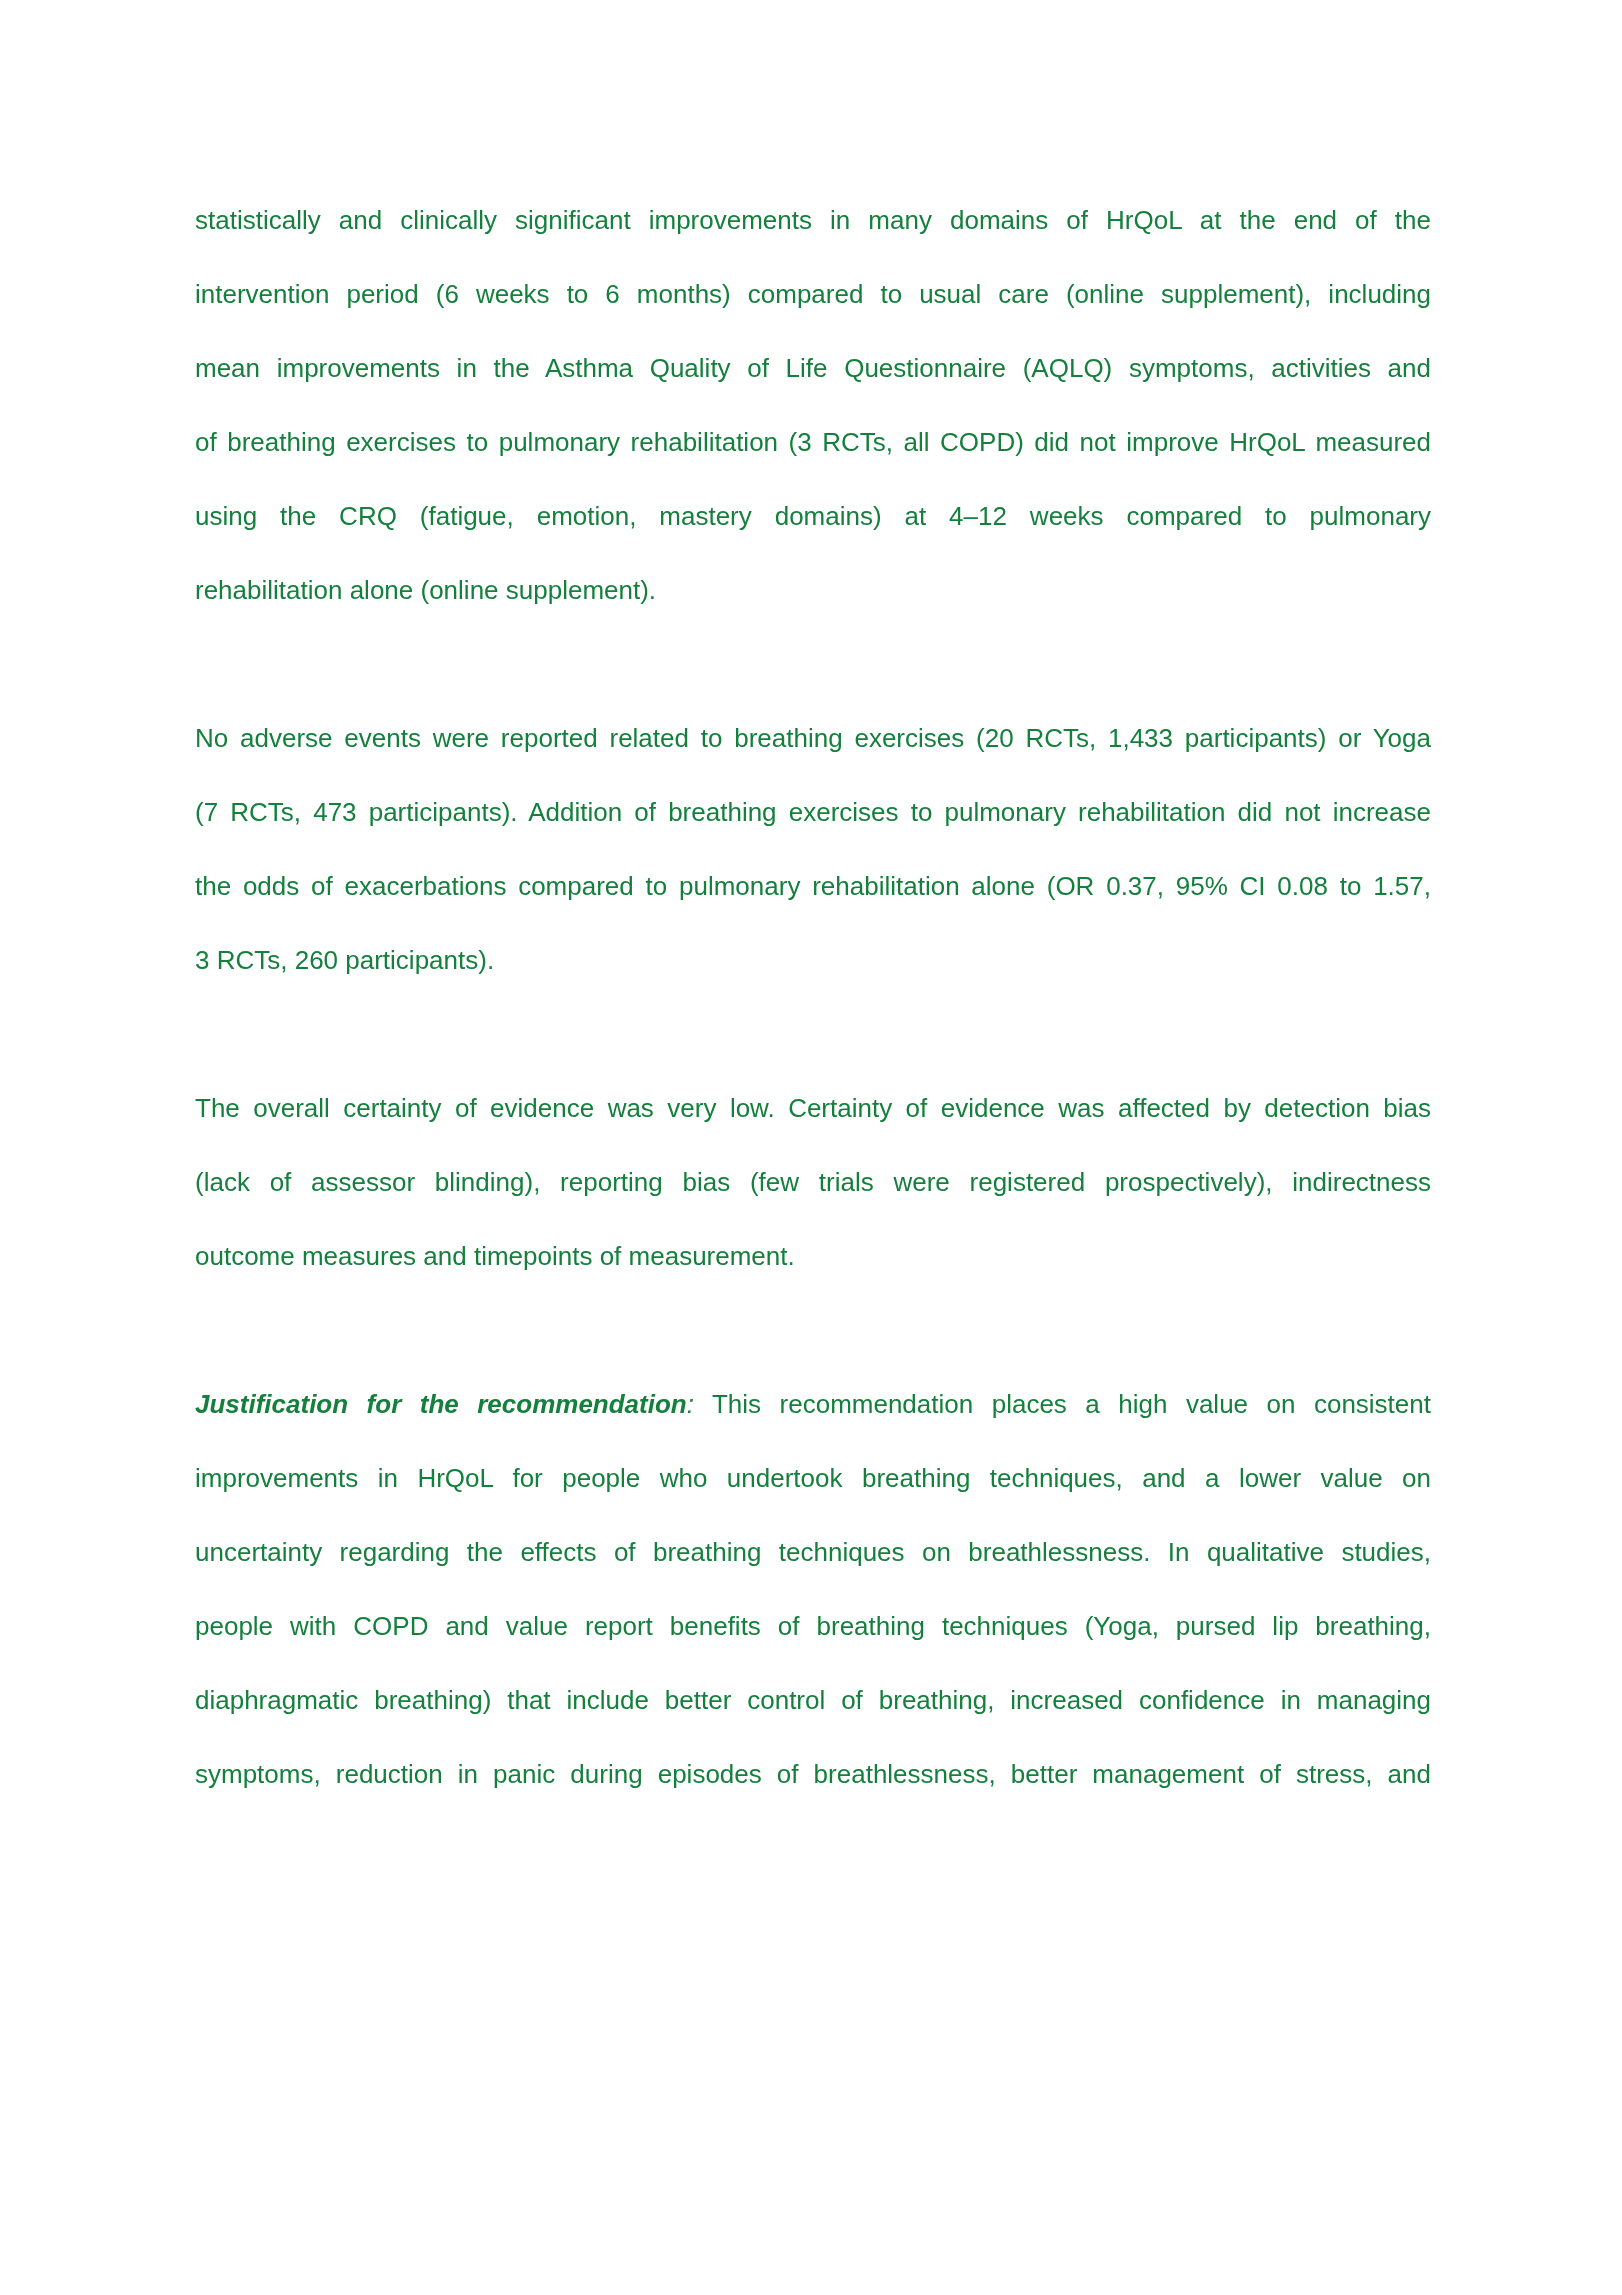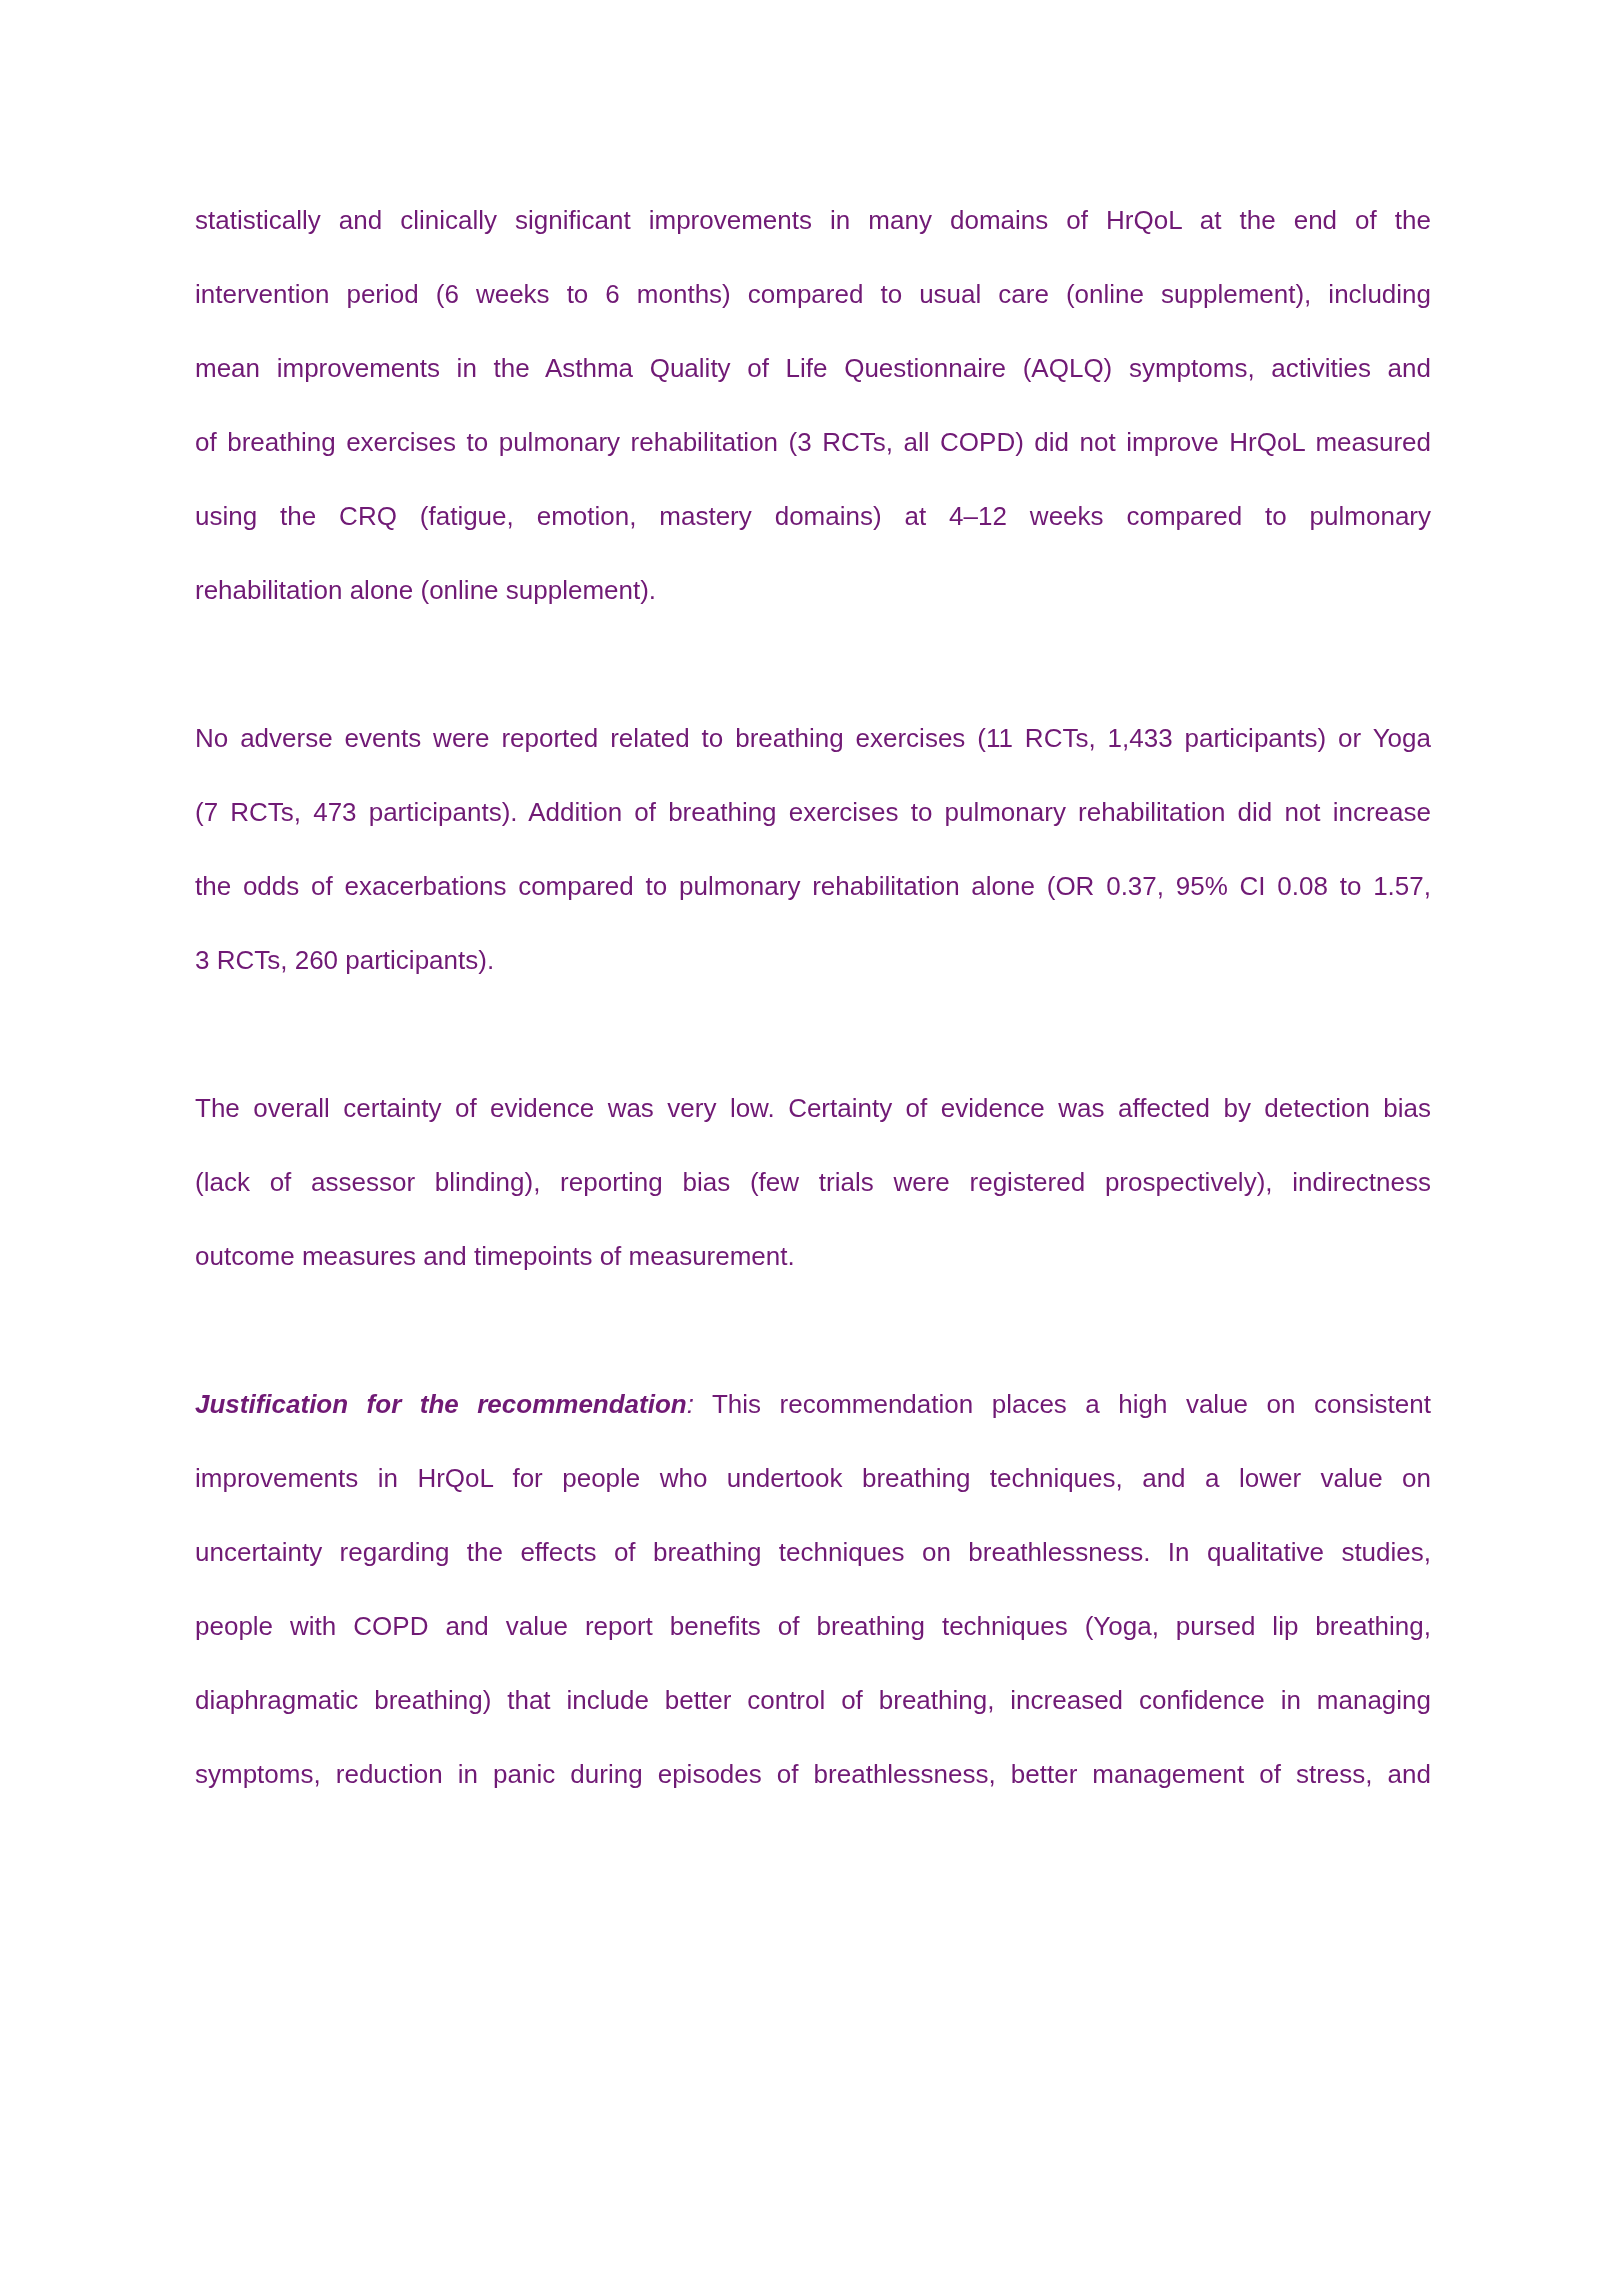--- a/index.html
+++ b/index.html
@@ -9,21 +9,21 @@
   }
   .page {
     position: relative;
     width: 1623px;
     height: 2295px;
     background: #ffffff;
     box-sizing: border-box;
     padding: 183px 192px 0 195px;
     font-family: "Liberation Sans", sans-serif;
     font-size: 26px;
-    color: #701a75;
+    color: #15803d;
   }
   .para {
     margin: 0 0 74px 0;
   }
   .para:last-child {
     margin-bottom: 0;
   }
   .line {
     line-height: 74px;
     height: 74px;
@@ -53,21 +53,21 @@
   <div class="para">
     <div class="line">statistically and clinically significant improvements in many domains of HrQoL at the end of the</div>
     <div class="line">intervention period (6 weeks to 6 months) compared to usual care (online supplement), including</div>
     <div class="line">mean improvements in the Asthma Quality of Life Questionnaire (AQLQ) symptoms, activities and</div>
     <div class="line">of breathing exercises to pulmonary rehabilitation (3 RCTs, all COPD) did not improve HrQoL measured</div>
     <div class="line">using the CRQ (fatigue, emotion, mastery domains) at 4–12 weeks compared to pulmonary</div>
     <div class="line lastline">rehabilitation alone (online supplement).</div>
   </div>
 
   <div class="para">
-    <div class="line">No adverse events were reported related to breathing exercises (11 RCTs, 1,433 participants) or Yoga</div>
+    <div class="line">No adverse events were reported related to breathing exercises (20 RCTs, 1,433 participants) or Yoga</div>
     <div class="line">(7 RCTs, 473 participants). Addition of breathing exercises to pulmonary rehabilitation did not increase</div>
     <div class="line">the odds of exacerbations compared to pulmonary rehabilitation alone (OR 0.37, 95% CI 0.08 to 1.57,</div>
     <div class="line lastline">3 RCTs, 260 participants).</div>
   </div>
 
   <div class="para">
     <div class="line">The overall certainty of evidence was very low. Certainty of evidence was affected by detection bias</div>
     <div class="line">(lack of assessor blinding), reporting bias (few trials were registered prospectively), indirectness</div>
     <div class="line lastline">outcome measures and timepoints of measurement.</div>
   </div>

